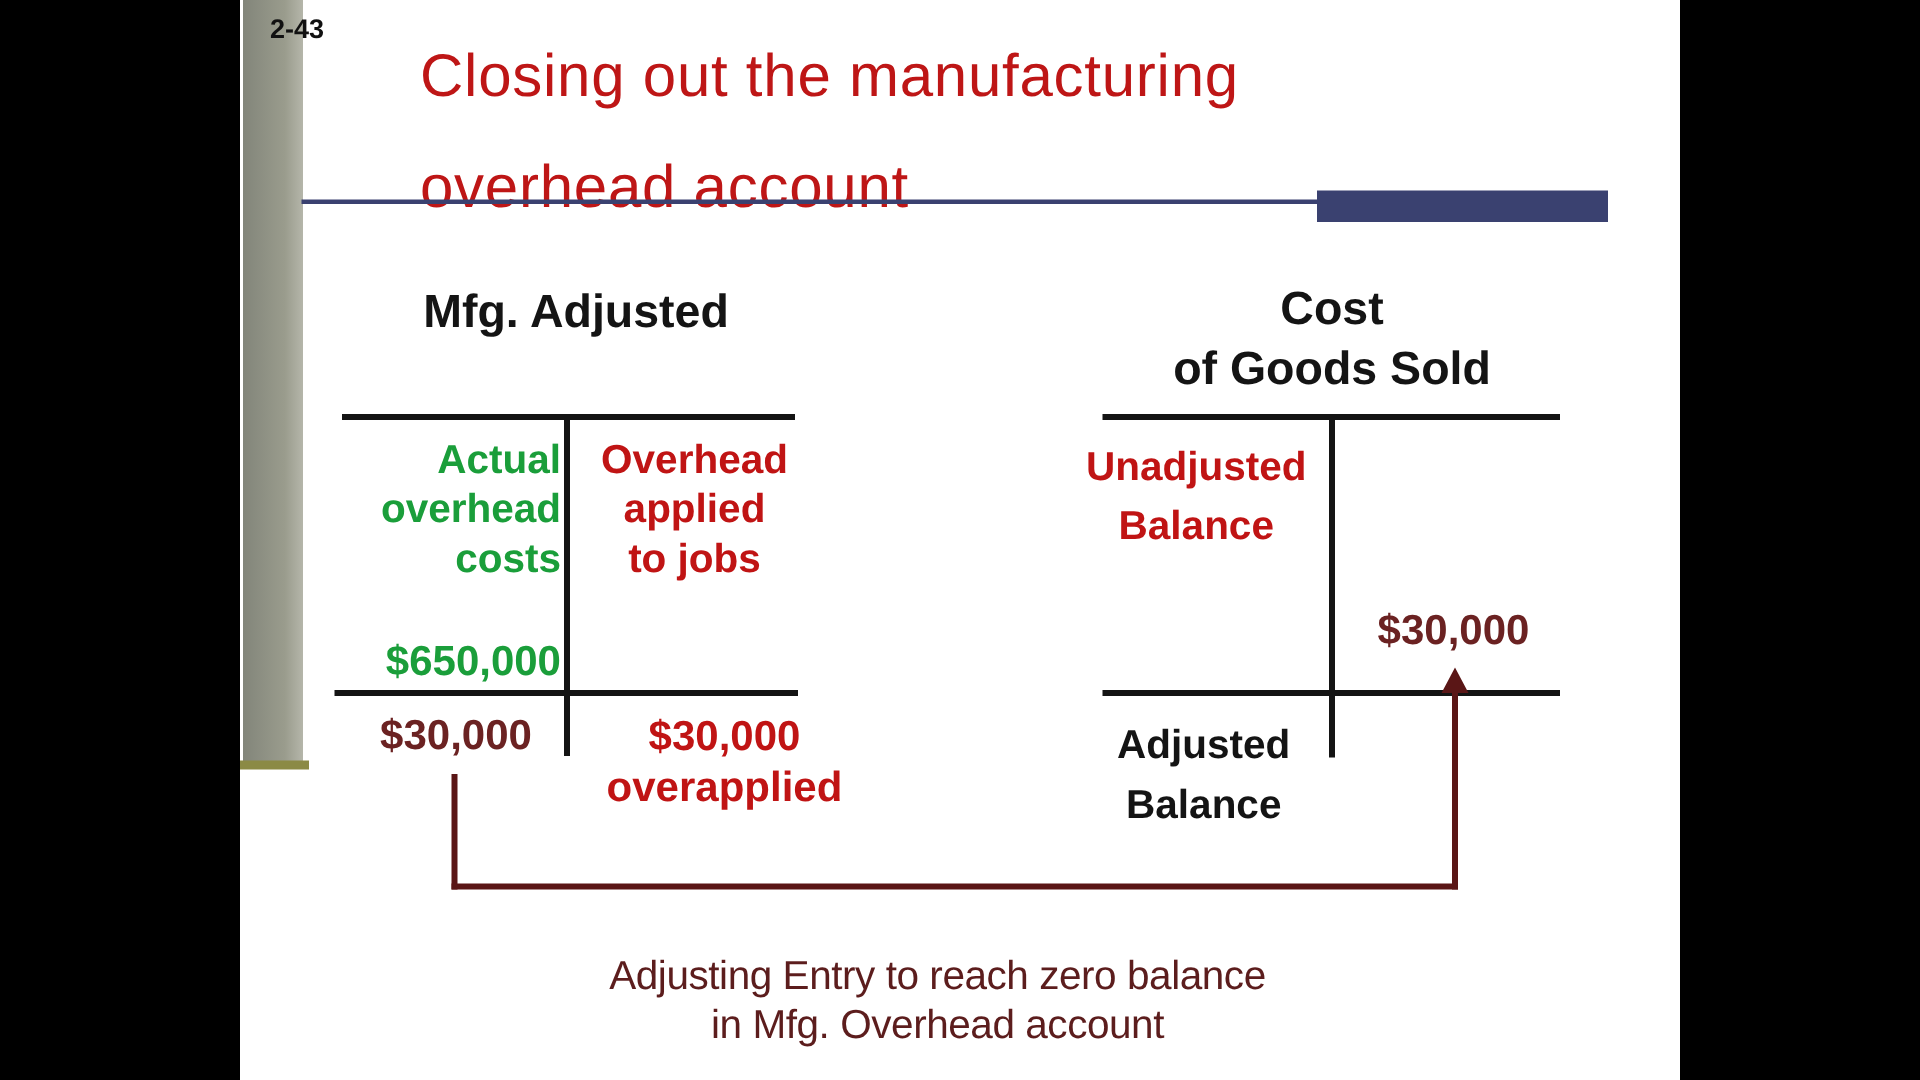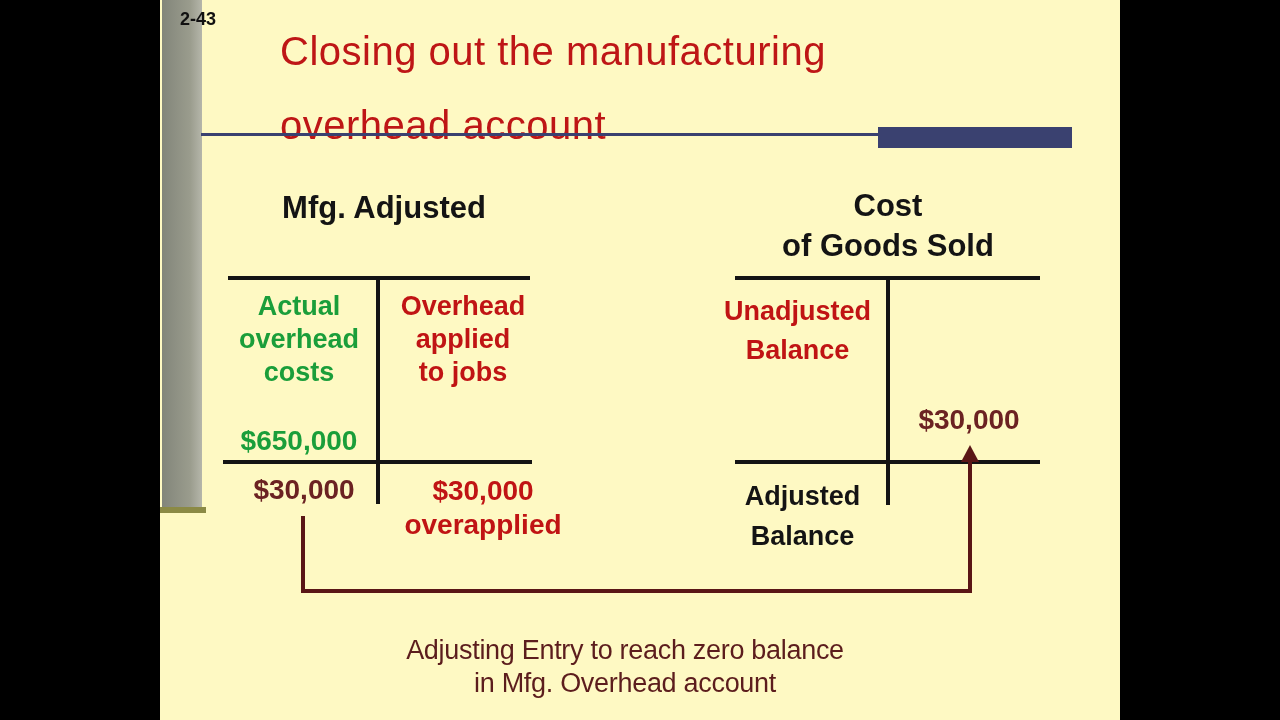--- a/index.html
+++ b/index.html
@@ -5,21 +5,21 @@
   html,body{margin:0;padding:0;}
   body{
     width:1280px;height:720px;
     background:#000;
     position:relative;
     overflow:hidden;
     font-family:"Liberation Sans", sans-serif;
   }
   .slide{
     position:absolute;left:160px;top:0;width:960px;height:720px;
-    background:#fef9c3;
+    background:#ffffff;
   }
   .ml{white-space:pre-line;}
   .abs{position:absolute;}
   .center{text-align:center;}
 
   
   .strip{
     left:2px;top:0;width:40px;height:510px;
     background:linear-gradient(to right,#82857a,#9a9c8d 70%,#b5b6aa);
   }
@@ -55,21 +55,21 @@
   .rule{background:#141414;}
   .mfg-top{left:68px;top:276px;width:302px;height:4px;}
   .mfg-divider{left:216px;top:276px;width:4px;height:228px;}
   .mfg-mid{left:63px;top:460px;width:309px;height:4px;}
   .cogs-top{left:575px;top:276px;width:305px;height:4px;}
   .cogs-divider{left:726px;top:276px;width:4px;height:229px;}
   .cogs-bottom{left:575px;top:460px;width:305px;height:4px;}
 
   .lbl{font-size:27px;font-weight:bold;line-height:33px;}
   .amt{font-size:28px;font-weight:bold;}
-  .green{color:#1a9e3a;}
+  .green{color:#1a9e3a;text-align:right;}
   .red{color:#c01414;}
   .maroon{color:#6b2222;}
   .black-txt{color:#141414;}
 
   .mfg-debit-label{left:64px;top:290px;width:150px;}
   .mfg-credit-label{left:228px;top:290px;width:150px;}
   .mfg-debit-amt{left:64px;top:425px;width:150px;}
   .mfg-credit-amt{left:228px;top:425px;width:150px;}
   .mfg-bal-debit{left:64px;top:474px;width:160px;}
   .mfg-bal-credit{left:238px;top:474px;width:170px;line-height:34px;}

